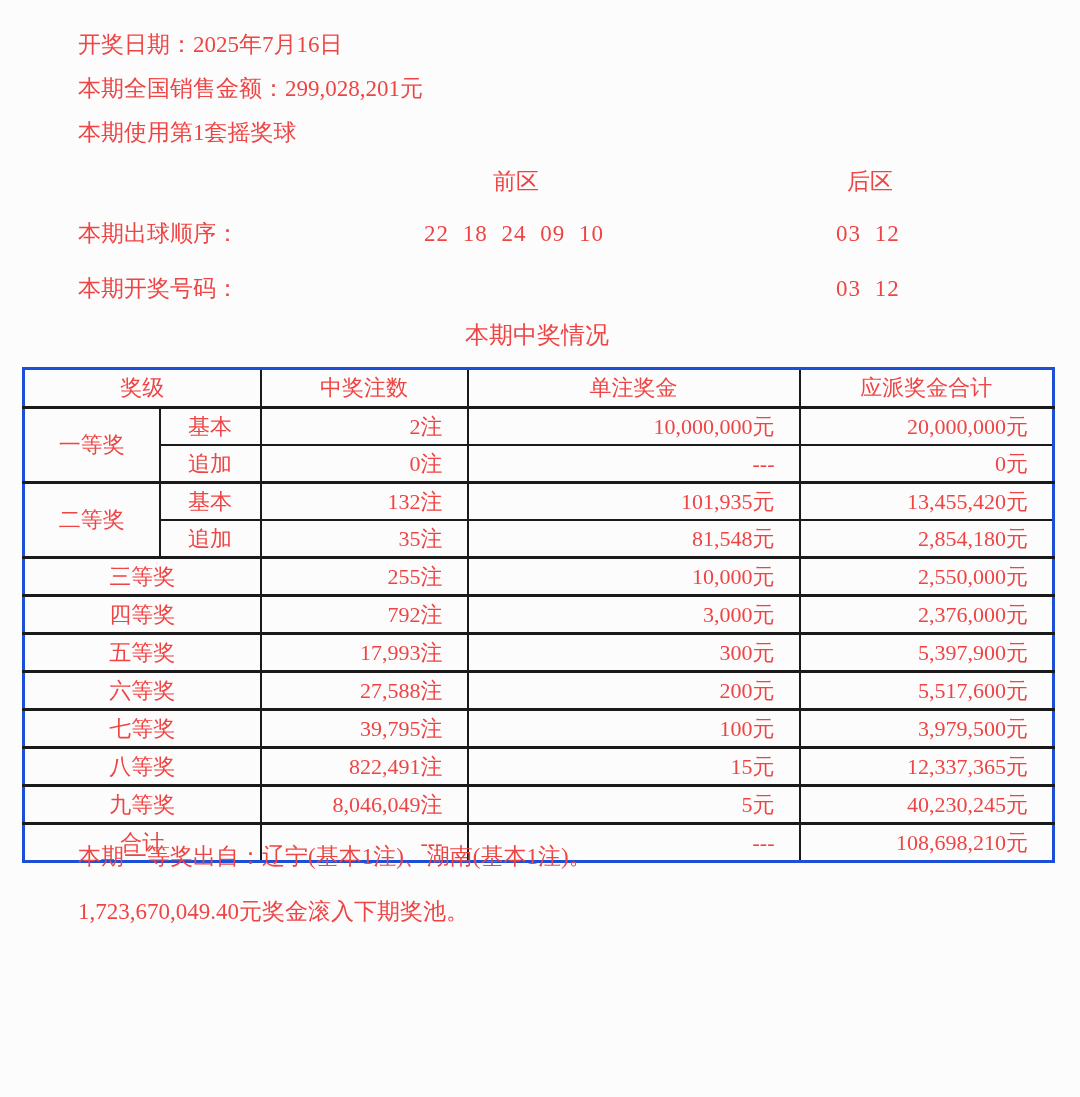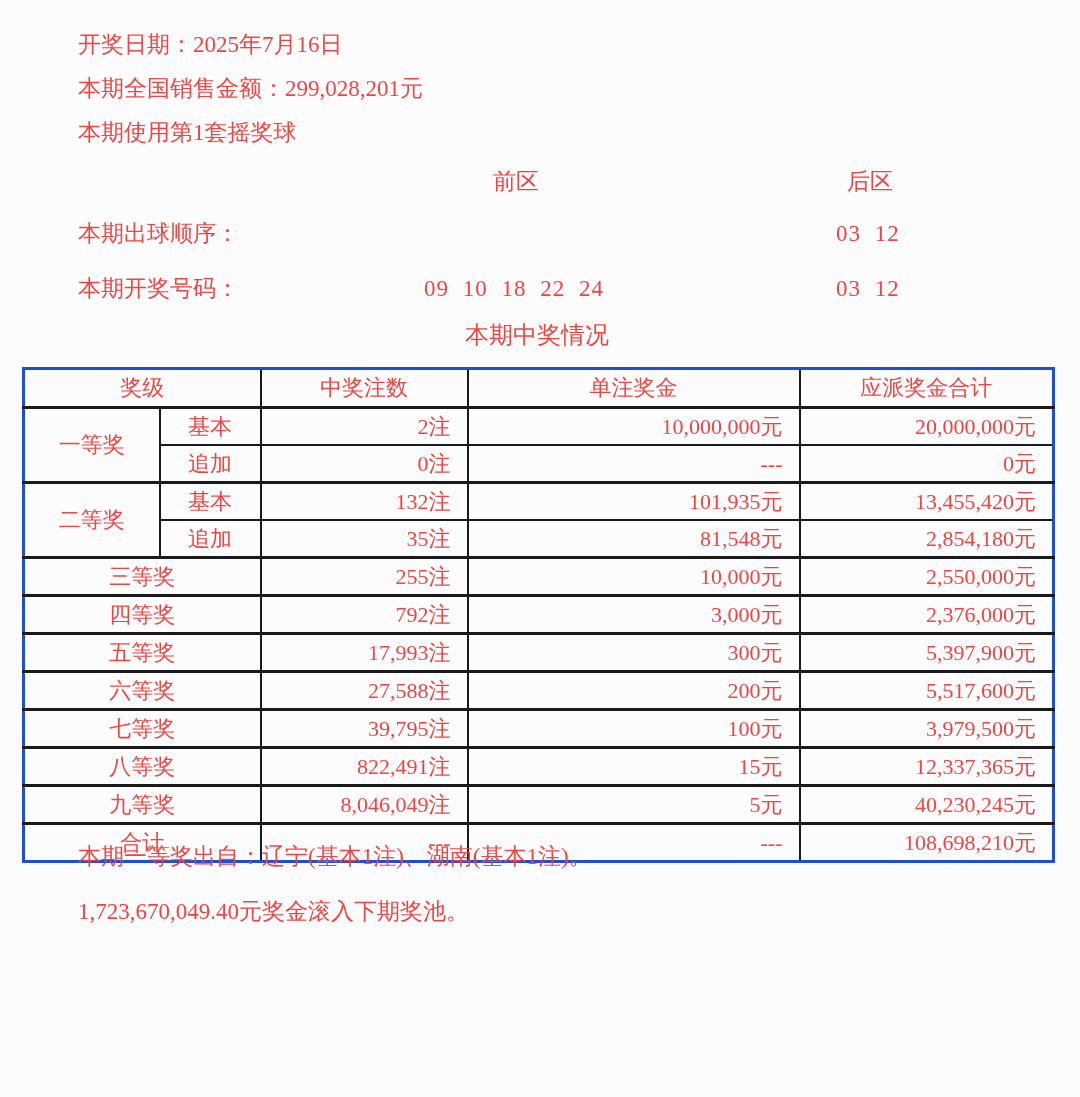--- a/index.html
+++ b/index.html
@@ -43,39 +43,39 @@
     overflow: hidden;
   }
   table.prize tr.hdr td {
     height: 36px;
     text-align: center;
     border-bottom-width: 3px;
   }
   table.prize tr.grp td { border-top-width: 3px; }
   table.prize tr.sub td { border-top-width: 1px; }
   table.prize td.ctr { text-align: center; }
-  table.prize td.num { text-align: right; padding-right: 16px; }
+  table.prize td.num { text-align: right; padding-right: 24px; }
 </style>
 </head>
 <body>
 
 <div class="page">
 
   <div class="abs t23 lbl-col" style="top:31px">开奖日期：2025年7月16日</div>
   <div class="abs t23 lbl-col" style="top:75px">本期全国销售金额：299,028,201元</div>
   <div class="abs t23 lbl-col" style="top:119px">本期使用第1套摇奖球</div>
 
   <div class="abs t23 zone-front" style="top:168px">前区</div>
   <div class="abs t23 zone-back" style="top:168px">后区</div>
 
   <div class="abs t23 lbl-col" style="top:220px">本期出球顺序：</div>
+  <div class="abs t23 nums front-col" style="top:220px">22 18 24 09 10</div>
   <div class="abs t23 nums back-col" style="top:220px">03 12</div>
 
   <div class="abs t23 lbl-col" style="top:275px">本期开奖号码：</div>
-  <div class="abs t23 nums front-col" style="top:275px">09 10 18 22 24</div>
   <div class="abs t23 nums back-col" style="top:275px">03 12</div>
 
   <div class="abs t24" style="left:22px; top:321px; width:1030px; text-align:center">本期中奖情况</div>
 
   <table class="prize">
     <colgroup>
       <col style="width:136px">
         <col style="width:101px">
         <col style="width:207px">
         <col style="width:332px">

